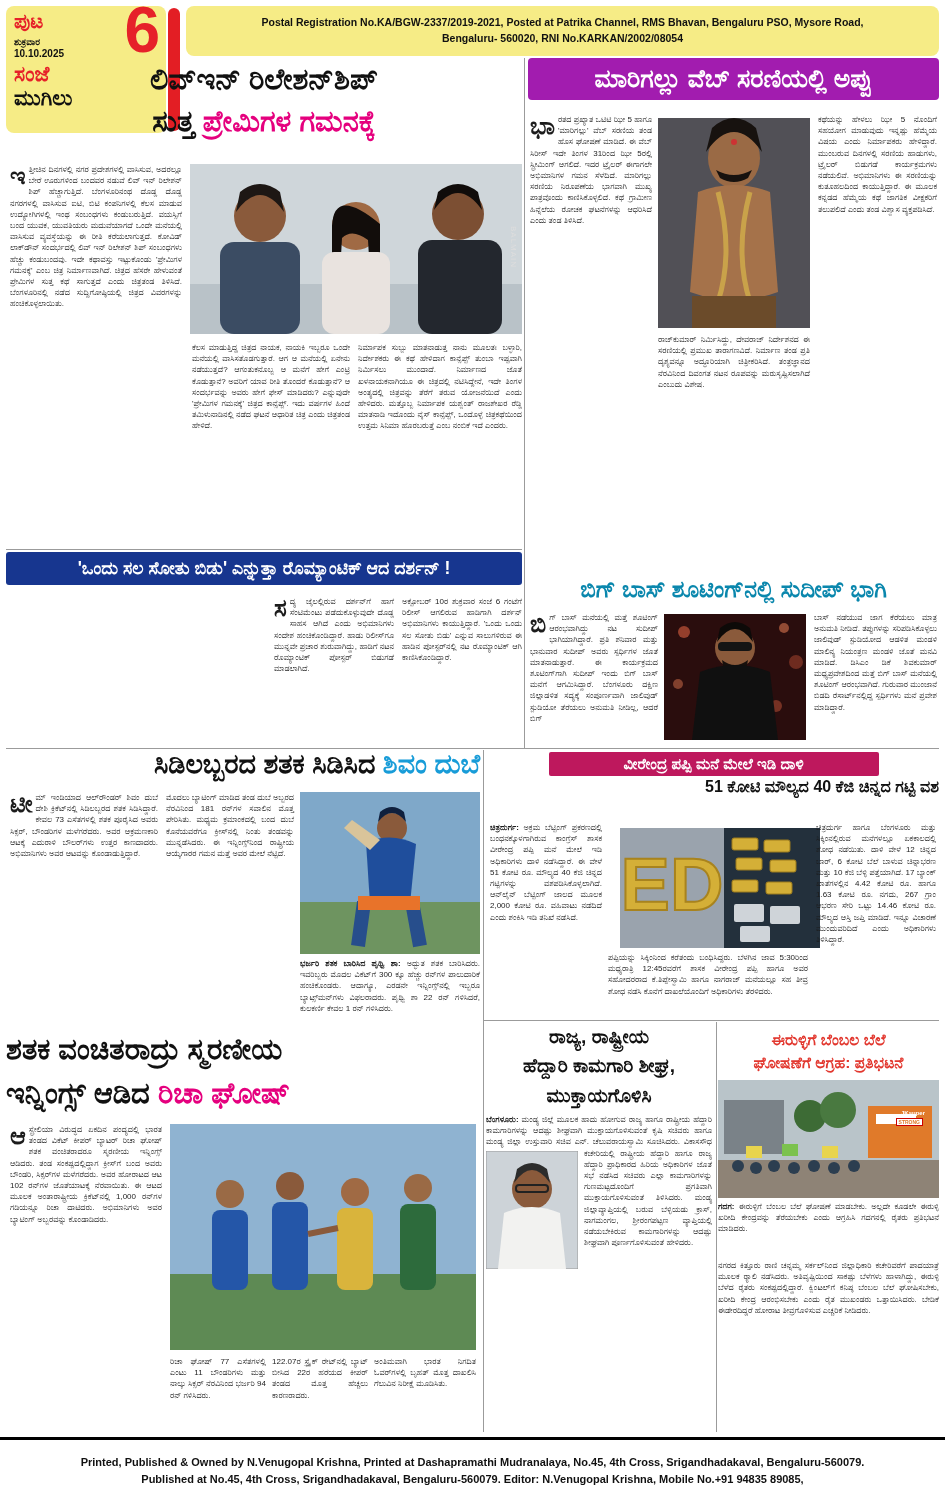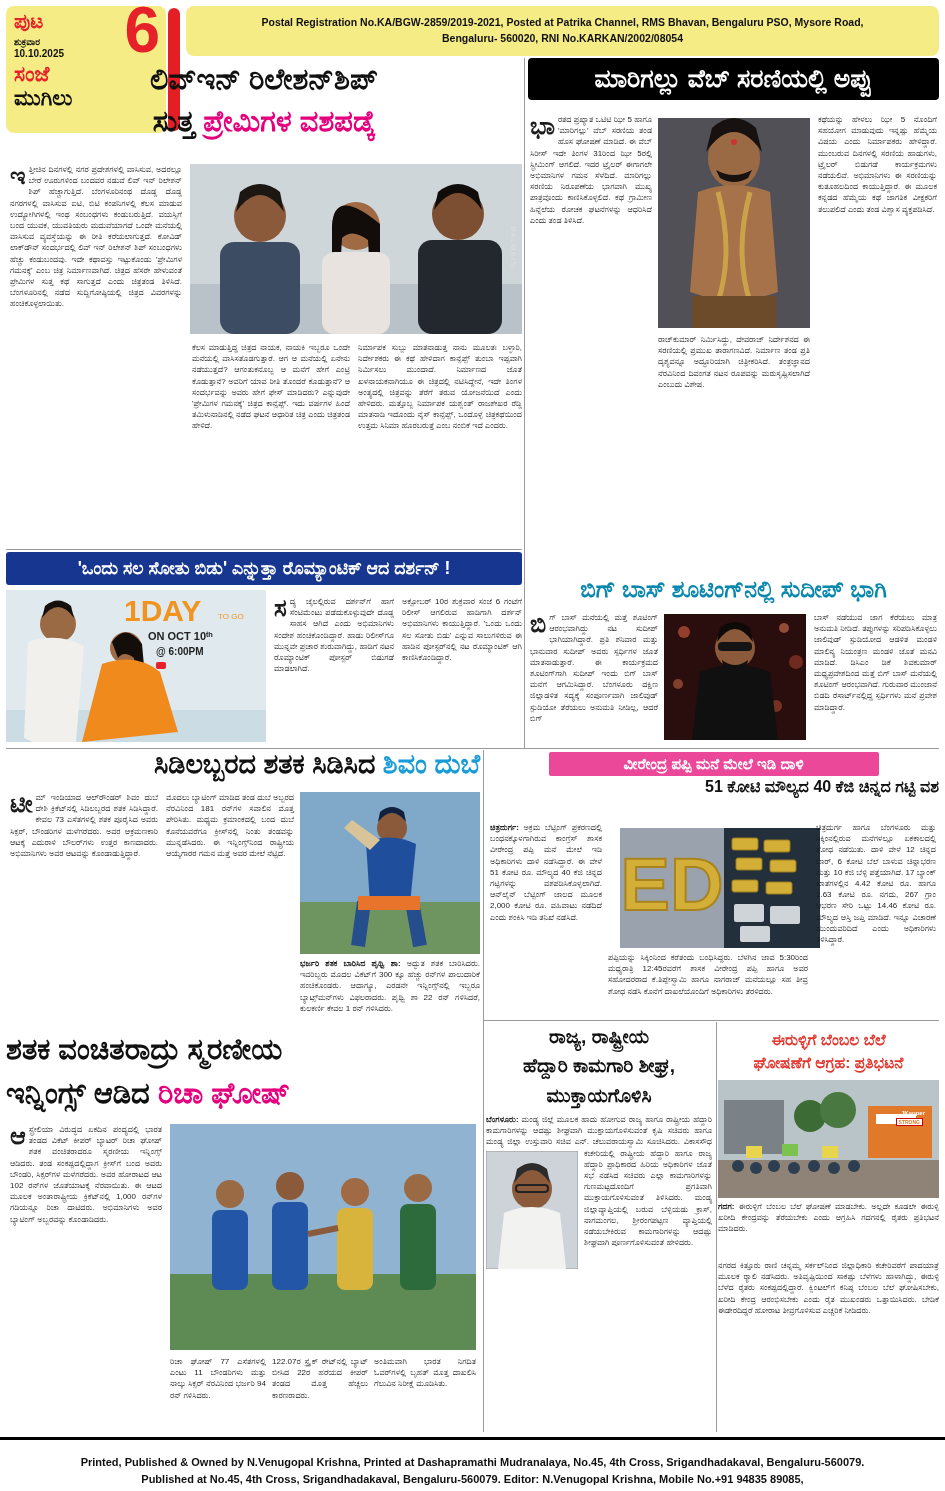--- a/index.html
+++ b/index.html
@@ -25,21 +25,21 @@
   
   #a1{left:6px;top:58px;width:516px;height:490px;}
   #a1 .hl{text-align:center;font-weight:bold;font-size:29px;line-height:1.45;}
   #a1 .pink{color:#e5007e;}
   #a1-photo{position:absolute;left:184px;top:106px;width:332px;height:170px;}
   #a1-col1{position:absolute;left:4px;top:106px;width:172px;height:378px;}
   #a1-col2{position:absolute;left:186px;top:284px;width:158px;height:200px;}
   #a1-col3{position:absolute;left:352px;top:284px;width:164px;height:200px;}
   
   #a2{left:528px;top:58px;width:411px;height:490px;}
-  #a2-bar{background:#000000;border-radius:4px;color:#fff;text-align:center;font-size:25px;font-weight:bold;padding:6px 2px;}
+  #a2-bar{background:#a21caf;border-radius:4px;color:#fff;text-align:center;font-size:25px;font-weight:bold;padding:6px 2px;}
   #a2-col1{position:absolute;left:2px;top:56px;width:122px;height:430px;}
   #a2-photo{position:absolute;left:130px;top:60px;width:152px;height:210px;}
   #a2-col2{position:absolute;left:130px;top:276px;width:152px;height:210px;}
   #a2-col3{position:absolute;left:290px;top:56px;width:119px;height:430px;}
   
   #a3{left:6px;top:552px;width:516px;height:194px;}
   #a3-bar{background:#17368f;border-radius:3px;color:#fff;text-align:center;font-size:17.5px;font-weight:bold;padding:6px 0;}
   #a3-photo{position:absolute;left:0;top:38px;width:260px;height:152px;}
   #a3-col1{position:absolute;left:268px;top:44px;width:120px;height:146px;}
   #a3-col2{position:absolute;left:396px;top:44px;width:120px;height:146px;}
@@ -52,21 +52,21 @@
   
   #a5{left:6px;top:750px;width:474px;height:274px;}
   #a5 .hl{font-size:27px;font-weight:bold;line-height:1.1;text-align:right;}
   #a5 .blue{color:#189cd8;}
   #a5-col1{position:absolute;left:4px;top:42px;width:148px;height:228px;}
   #a5-col2{position:absolute;left:160px;top:42px;width:128px;height:228px;}
   #a5-photo{position:absolute;left:294px;top:42px;width:180px;height:162px;}
   #a5-col3{position:absolute;left:294px;top:208px;width:180px;height:62px;}
   
   #a6{left:488px;top:752px;width:451px;height:272px;}
-  #a6-kicker{margin:0 auto;width:330px;background:#ec4899;color:#fff;text-align:center;font-size:15px;font-weight:bold;padding:3px 0;border-radius:2px;}
+  #a6-kicker{margin:0 auto;width:330px;background:#be185d;color:#fff;text-align:center;font-size:15px;font-weight:bold;padding:3px 0;border-radius:2px;}
   #a6 .hl{text-align:right;font-size:16px;font-weight:bold;margin-top:2px;}
   #a6-col1{position:absolute;left:2px;top:70px;width:112px;height:198px;}
   #a6-photo{position:absolute;left:120px;top:76px;width:200px;height:120px;margin-left:12px;}
   #a6-col2{position:absolute;left:120px;top:200px;width:200px;height:68px;}
   #a6-col3{position:absolute;left:328px;top:70px;width:120px;height:198px;}
   
   #a7{left:6px;top:1028px;width:470px;height:404px;}
   #a7 .hl{font-size:29px;font-weight:bold;line-height:1.5;}
   #a7 .pink{color:#e5007e;}
   #a7-col1{position:absolute;left:4px;top:96px;width:152px;height:300px;}
@@ -101,28 +101,28 @@
   <div class="abs" id="masthead">
     <div id="mh-puta">ಪುಟ</div>
     <div id="mh-num">6</div>
     <div id="mh-day">ಶುಕ್ರವಾರ</div>
     <div id="mh-date">10.10.2025</div>
     <div id="mh-name1">ಸಂಜೆ</div>
     <div id="mh-name2">ಮುಗಿಲು</div>
   </div>
   <div class="abs" id="redbar"></div>
   <div class="abs" id="header-strip">
-    <div>Postal Registration No.KA/BGW-2859/2019-2021, Posted at Patrika Channel, RMS Bhavan, Bengaluru PSO, Mysore Road,</div>
+    <div>Postal Registration No.KA/BGW-2337/2019-2021, Posted at Patrika Channel, RMS Bhavan, Bengaluru PSO, Mysore Road,</div>
     <div>Bengaluru- 560020, RNI No.KARKAN/2002/08054</div>
   </div>
 
   <div class="abs" id="a1">
     <div class="hl">
       <span>ಲಿವ್‌ಇನ್ ರಿಲೇಶನ್‌ಶಿಪ್</span><br>
-      <span>ಸುತ್ತ </span><span class="pink">ಪ್ರೇಮಿಗಳ ವಶಪಡ್ಕೆ</span>
+      <span>ಸುತ್ತ </span><span class="pink">ಪ್ರೇಮಿಗಳ ಗಮನಕ್ಕೆ</span>
     </div>
     <div id="a1-photo">
       <svg width="332" height="170" viewBox="0 0 332 170">
         <rect width="332" height="170" fill="#cfd6da"></rect>
         <rect y="120" width="332" height="50" fill="#b9c2c8"></rect>
 
         <circle cx="70" cy="52" r="26" fill="#8a5a3b"></circle>
           <path d="M46 48 q24 -34 48 0 l-4 -20 q-20 -16 -40 0 z" fill="#1d1714"></path>
         <rect x="30" y="78" width="80" height="92" rx="14" fill="#3b4c63"></rect>
 
@@ -160,37 +160,20 @@
       </svg>
     </div>
     <div class="col" id="a2-col2">ರಾಜ್‌ಕುಮಾರ್ ನಿರ್ಮಿಸಿದ್ದು, ದೇವರಾಜ್ ನಿರ್ದೇಶನದ ಈ ಸರಣಿಯಲ್ಲಿ ಪ್ರಮುಖ ತಾರಾಗಣವಿದೆ. ನಿರ್ಮಾಣ ತಂಡ ಪ್ರತಿ ದೃಶ್ಯವನ್ನೂ ಅದ್ಧೂರಿಯಾಗಿ ಚಿತ್ರೀಕರಿಸಿದೆ. ತಂತ್ರಜ್ಞಾನದ ನೆರವಿನಿಂದ ದಿವಂಗತ ನಟನ ರೂಪವನ್ನು ಮರುಸೃಷ್ಟಿಸಲಾಗಿದೆ ಎಂಬುದು ವಿಶೇಷ.</div>
     <div class="col" id="a2-col3">ಕಥೆಯನ್ನು ಹೇಳಲು ಝೀ 5 ನೊಂದಿಗೆ ಸಹಯೋಗ ಮಾಡುವುದು ಇನ್ನಷ್ಟು ಹೆಮ್ಮೆಯ ವಿಷಯ ಎಂದು ನಿರ್ಮಾಪಕರು ಹೇಳಿದ್ದಾರೆ. ಮುಂಬರುವ ದಿನಗಳಲ್ಲಿ ಸರಣಿಯ ಹಾಡುಗಳು, ಟ್ರೈಲರ್ ಬಿಡುಗಡೆ ಕಾರ್ಯಕ್ರಮಗಳು ನಡೆಯಲಿವೆ. ಅಭಿಮಾನಿಗಳು ಈ ಸರಣಿಯನ್ನು ಕುತೂಹಲದಿಂದ ಕಾಯುತ್ತಿದ್ದಾರೆ. ಈ ಮೂಲಕ ಕನ್ನಡದ ಹೆಮ್ಮೆಯ ಕಥೆ ಜಾಗತಿಕ ವೀಕ್ಷಕರಿಗೆ ತಲುಪಲಿದೆ ಎಂದು ತಂಡ ವಿಶ್ವಾಸ ವ್ಯಕ್ತಪಡಿಸಿದೆ.</div>
   </div>
 
   <div class="abs hline" style="left:6px;top:549px;width:516px;"></div>
 
   <div class="abs" id="a3">
     <div id="a3-bar">'ಒಂದು ಸಲ ಸೋತು ಬಿಡು' ಎನ್ನುತ್ತಾ ರೊಮ್ಯಾಂಟಿಕ್ ಆದ ದರ್ಶನ್ !</div>
-    <div id="a3-photo">
-      <svg width="260" height="152" viewBox="0 0 260 152">
-        <rect width="260" height="152" fill="#dfe9ee"></rect>
-        <rect y="120" width="260" height="32" fill="#cbdce4"></rect>
-        <circle cx="52" cy="34" r="18" fill="#9a6a45"></circle>
-          <path d="M36 28 q16 -22 32 0 l-3 -12 q-13 -11 -26 0 z" fill="#15100d"></path>
-        <path d="M22 52 q30 -10 56 4 l-8 96 q-30 8 -52 -4 z" fill="#f2f0ec"></path>
-        <circle cx="120" cy="58" r="16" fill="#a06a44"></circle>
-          <path d="M106 52 q14 -20 30 2 l4 44 q-4 8 -8 0 l-4 -30 q-10 -8 -16 0 z" fill="#140e0b"></path>
-        <path d="M96 74 q34 -12 58 8 l18 60 -96 10 z" fill="#f08a1d"></path>
-      </svg>
-      <div style="position:absolute;left:118px;top:4px;color:#f0941f;font-weight:bold;font-size:30px;">1DAY</div>
-      <div style="position:absolute;left:212px;top:22px;color:#f0941f;font-size:8px;">TO GO</div>
-      <div style="position:absolute;left:142px;top:40px;color:#222;font-weight:bold;font-size:11px;">ON OCT 10ᵗʰ</div>
-      <div style="position:absolute;left:150px;top:56px;color:#222;font-weight:bold;font-size:10px;">@ 6:00PM</div>
-      <div style="position:absolute;left:150px;top:72px;width:10px;height:7px;background:#e62129;border-radius:2px;"></div>
-    </div>
     <div class="col lead" id="a3-col1">ಸದ್ಯ ಜೈಲಲ್ಲಿರುವ ದರ್ಶನ್‌ಗೆ ಹಾಗೆ ಸೆಂಟಿಮೆಂಟು ಪಡೆದುಕೊಳ್ಳುವುದೇ ದೊಡ್ಡ ಸಾಹಸ ಆಗಿದೆ ಎಂದು ಅಭಿಮಾನಿಗಳು ಸಂದೇಶ ಹಂಚಿಕೊಂಡಿದ್ದಾರೆ. ಹಾಡು ರಿಲೀಸ್‌ಗೂ ಮುನ್ನವೇ ಪ್ರಚಾರ ಶುರುವಾಗಿದ್ದು, ಹಾಡಿಗೆ ನಟನ ರೊಮ್ಯಾಂಟಿಕ್ ಪೋಸ್ಟರ್ ಬಿಡುಗಡೆ ಮಾಡಲಾಗಿದೆ.</div>
     <div class="col" id="a3-col2">ಅಕ್ಟೋಬರ್ 10ರ ಶುಕ್ರವಾರ ಸಂಜೆ 6 ಗಂಟೆಗೆ ರಿಲೀಸ್ ಆಗಲಿರುವ ಹಾಡಿಗಾಗಿ ದರ್ಶನ್ ಅಭಿಮಾನಿಗಳು ಕಾಯುತ್ತಿದ್ದಾರೆ. 'ಒಂದು ಒಂದು ಸಲ ಸೋತು ಬಿಡು' ಎನ್ನುವ ಸಾಲುಗಳಿರುವ ಈ ಹಾಡಿನ ಪೋಸ್ಟರ್‌ನಲ್ಲಿ ನಟ ರೊಮ್ಯಾಂಟಿಕ್ ಆಗಿ ಕಾಣಿಸಿಕೊಂಡಿದ್ದಾರೆ.</div>
   </div>
 
   <div class="abs" id="a4">
     <div class="hl">ಬಿಗ್ ಬಾಸ್ ಶೂಟಿಂಗ್‌ನಲ್ಲಿ ಸುದೀಪ್ ಭಾಗಿ</div>
     <div class="col lead" id="a4-col1">ಬಿಗ್ ಬಾಸ್ ಮನೆಯಲ್ಲಿ ಮತ್ತೆ ಶೂಟಿಂಗ್ ಆರಂಭವಾಗಿದ್ದು ನಟ ಸುದೀಪ್ ಭಾಗಿಯಾಗಿದ್ದಾರೆ. ಪ್ರತಿ ಶನಿವಾರ ಮತ್ತು ಭಾನುವಾರ ಸುದೀಪ್ ಅವರು ಸ್ಪರ್ಧಿಗಳ ಜೊತೆ ಮಾತನಾಡುತ್ತಾರೆ. ಈ ಕಾರ್ಯಕ್ರಮದ ಶೂಟಿಂಗ್‌ಗಾಗಿ ಸುದೀಪ್ ಇಂದು ಬಿಗ್ ಬಾಸ್ ಮನೆಗೆ ಆಗಮಿಸಿದ್ದಾರೆ. ಬೆಂಗಳೂರು ದಕ್ಷಿಣ ಜಿಲ್ಲಾಡಳಿತ ಸದ್ಯಕ್ಕೆ ಸಂಪೂರ್ಣವಾಗಿ ಜಾಲಿವುಡ್ ಸ್ಟುಡಿಯೋ ತೆರೆಯಲು ಅನುಮತಿ ನೀಡಿಲ್ಲ, ಆದರೆ ಬಿಗ್</div>
     <div id="a4-photo">
       <svg width="142" height="126" viewBox="0 0 142 126">
         <rect width="142" height="126" fill="#2a0d0d"></rect>

